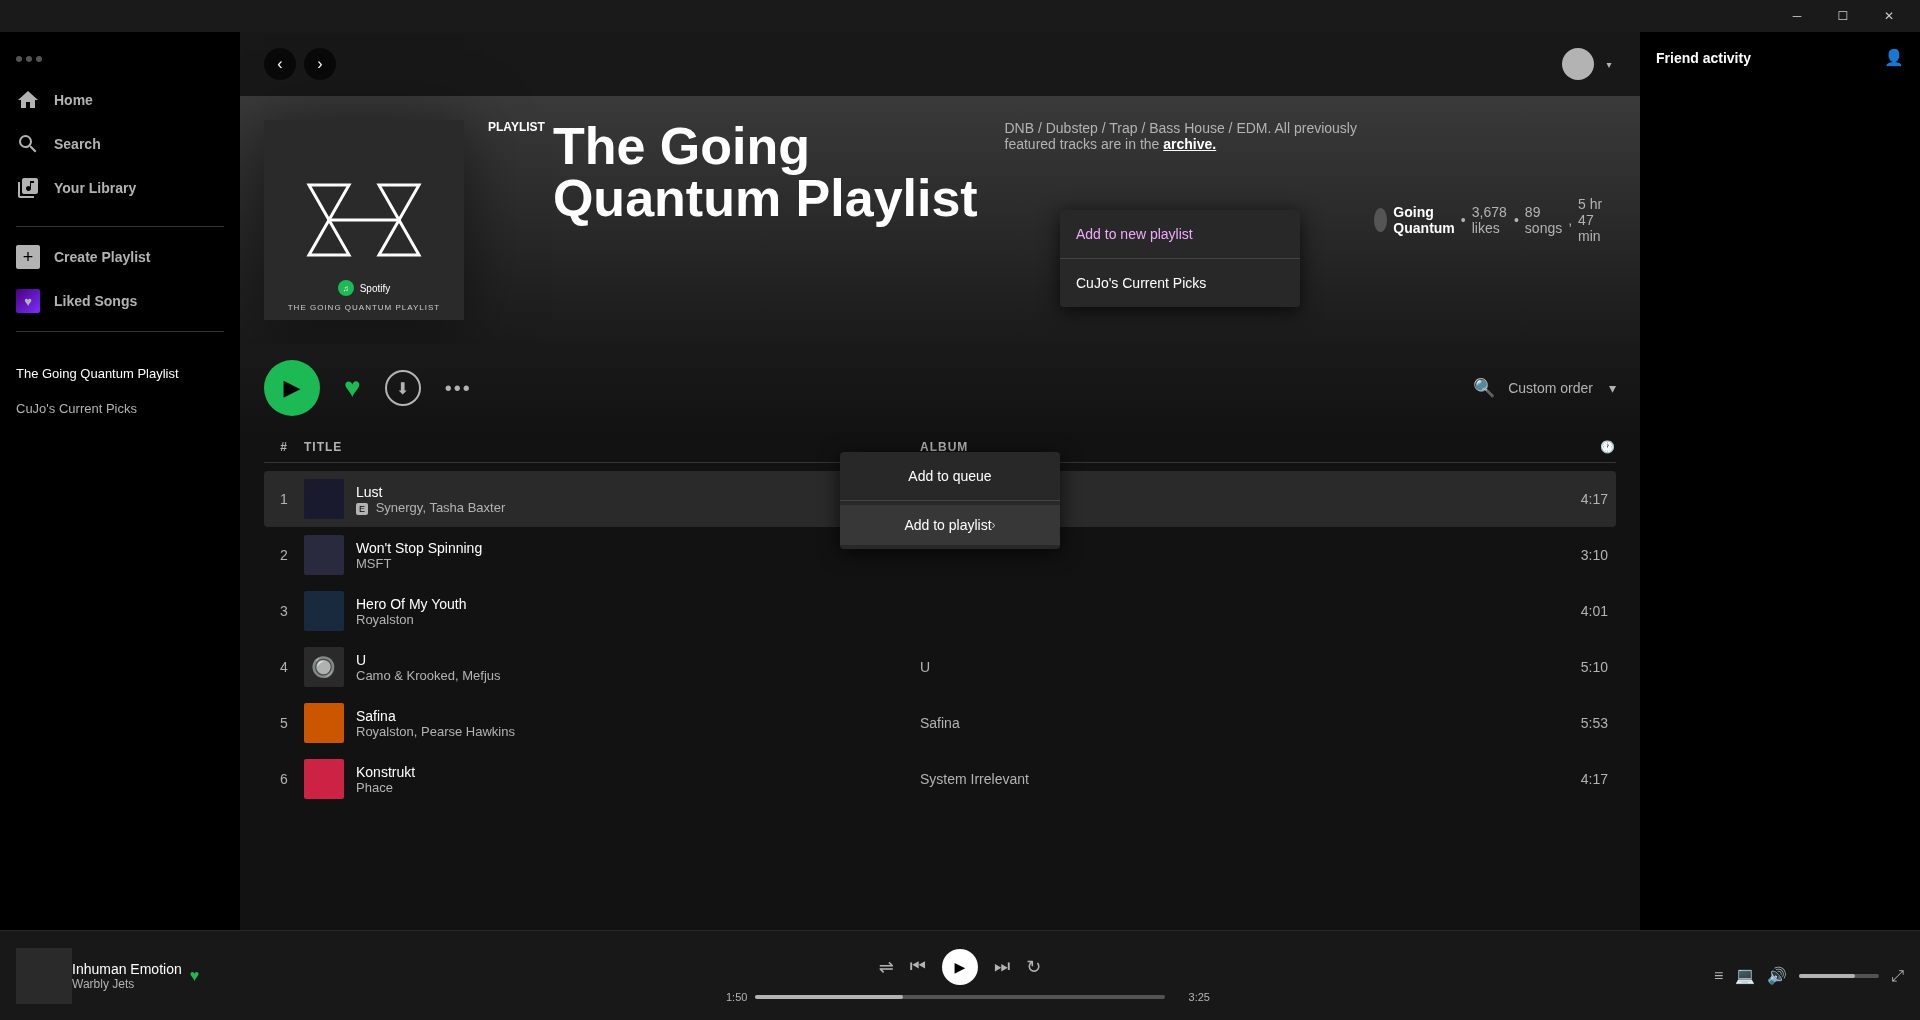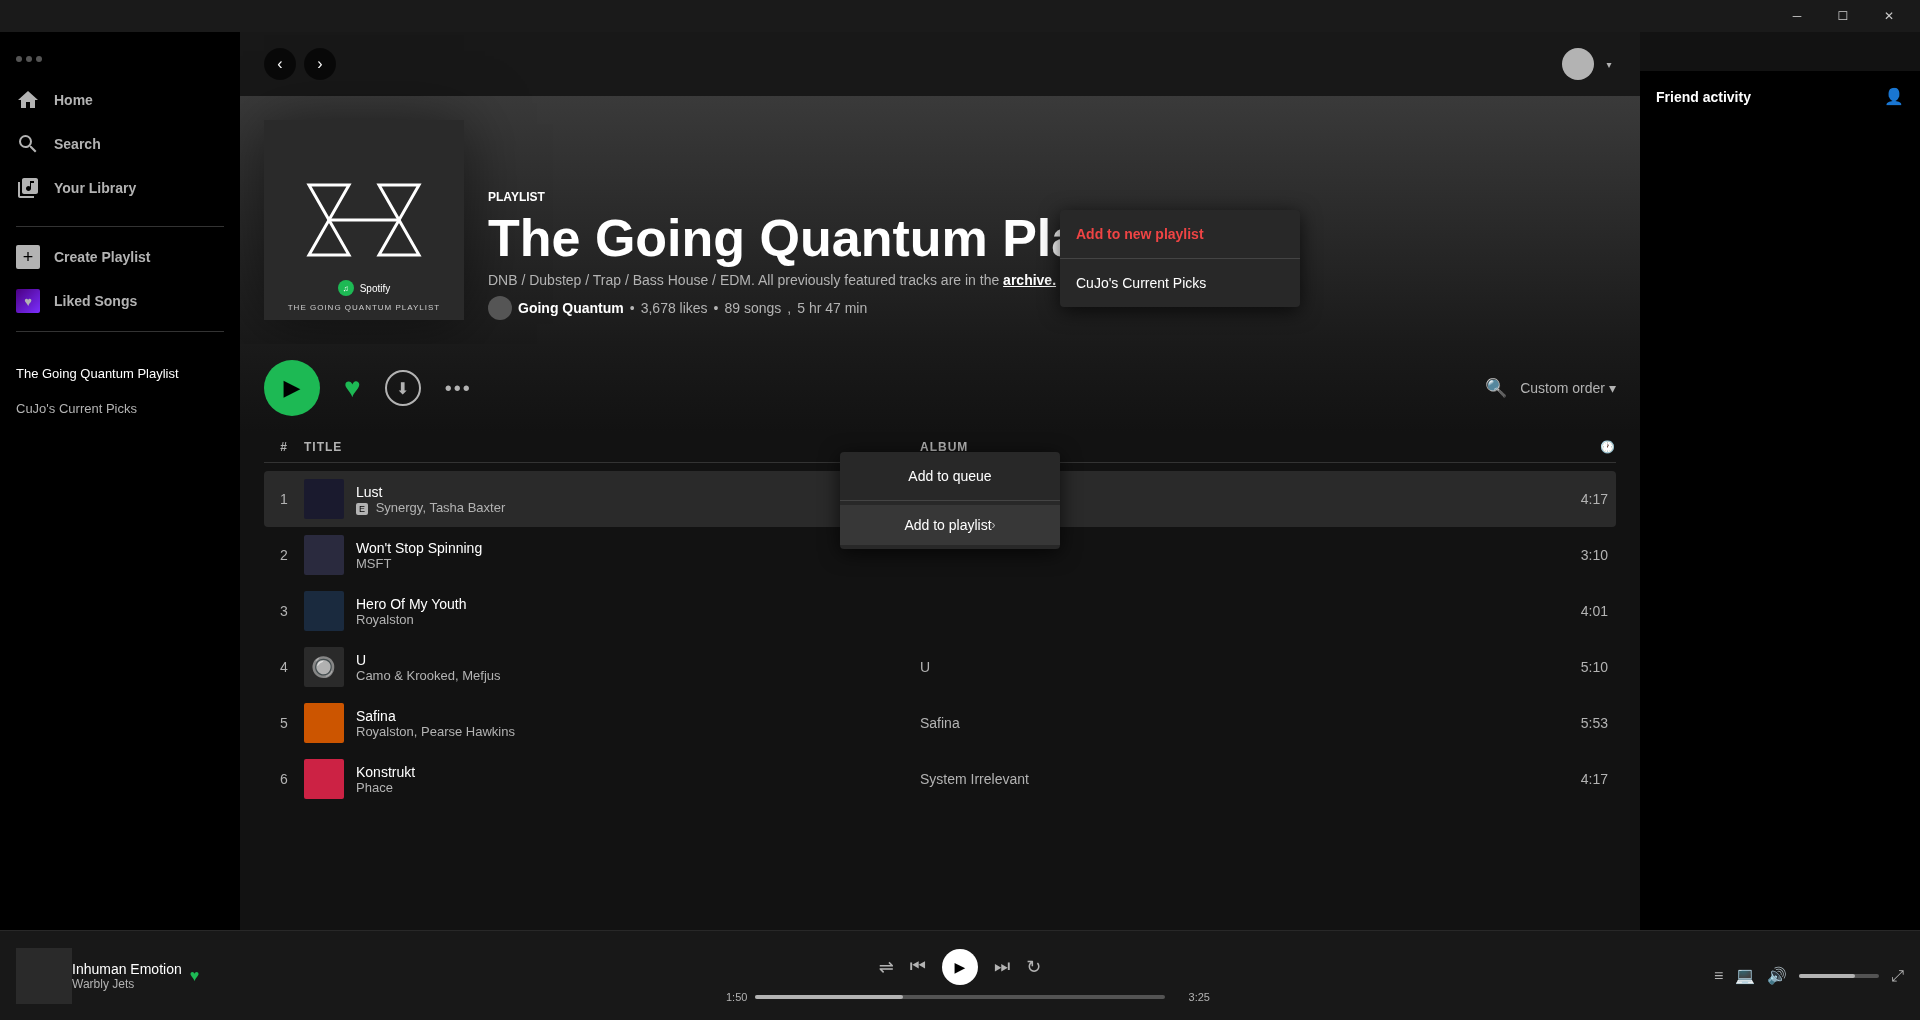--- a/index.html
+++ b/index.html
@@ -242,21 +242,21 @@
     .cover-title-text {
       position: absolute;
       bottom: 8px;
       font-size: 8px;
       color: #ccc;
       text-align: center;
       letter-spacing: 1px;
     }
     .playlist-info {
       display: flex;
-      flex-direction: column;
+      flex-direction: row;
       justify-content: flex-end;
       gap: 8px;
     }
     .playlist-type {
       font-size: 12px;
       font-weight: 700;
       text-transform: uppercase;
       color: #fff;
     }
     .playlist-title {
@@ -350,21 +350,21 @@
     .search-icon-btn {
       background: none;
       border: none;
       color: #b3b3b3;
       cursor: pointer;
       font-size: 18px;
     }
     .sort-dropdown {
       display: flex;
       align-items: flex-end;
-      gap: 4px;
+      gap: 16px;
       color: #b3b3b3;
       font-size: 14px;
       cursor: pointer;
     }
 
     
     .track-list {
       flex: 1;
       overflow-y: auto;
       padding: 0 24px;
@@ -491,38 +491,37 @@
       box-shadow: 0 4px 20px rgba(0,0,0,0.7);
       z-index: 300;
     }
     .playlist-popup-item {
       padding: 12px 16px;
       font-size: 14px;
       color: #fff;
       cursor: pointer;
     }
     .playlist-popup-item.new-playlist {
-      font-weight: 700;
-      color: #ef4444;
+      font-weight: 400;
+      color: #f0abfc;
     }
     .playlist-popup-divider {
       height: 1px;
       background: #444;
       margin: 4px 0;
     }
 
     
     .right-panel {
       width: 280px;
       background: #000;
       flex-shrink: 0;
       display: flex;
       flex-direction: column;
       padding: 16px;
-      margin-top: 39px;
     }
     .right-panel-header {
       display: flex;
       align-items: center;
       justify-content: space-between;
       margin-bottom: 16px;
     }
     .right-panel-title {
       font-size: 14px;
       font-weight: 700;

